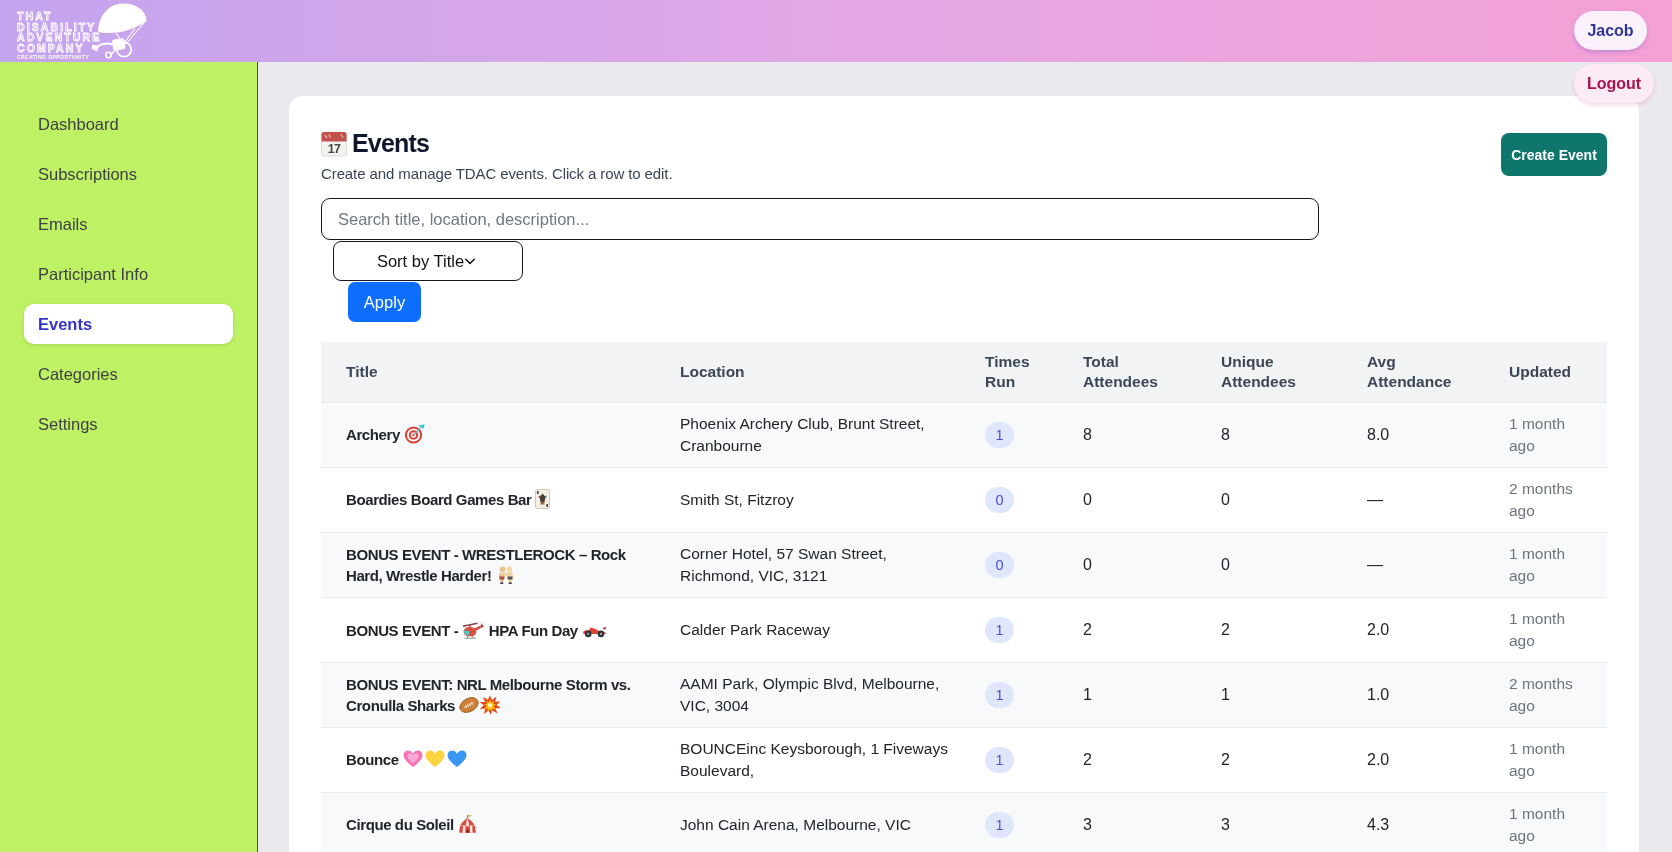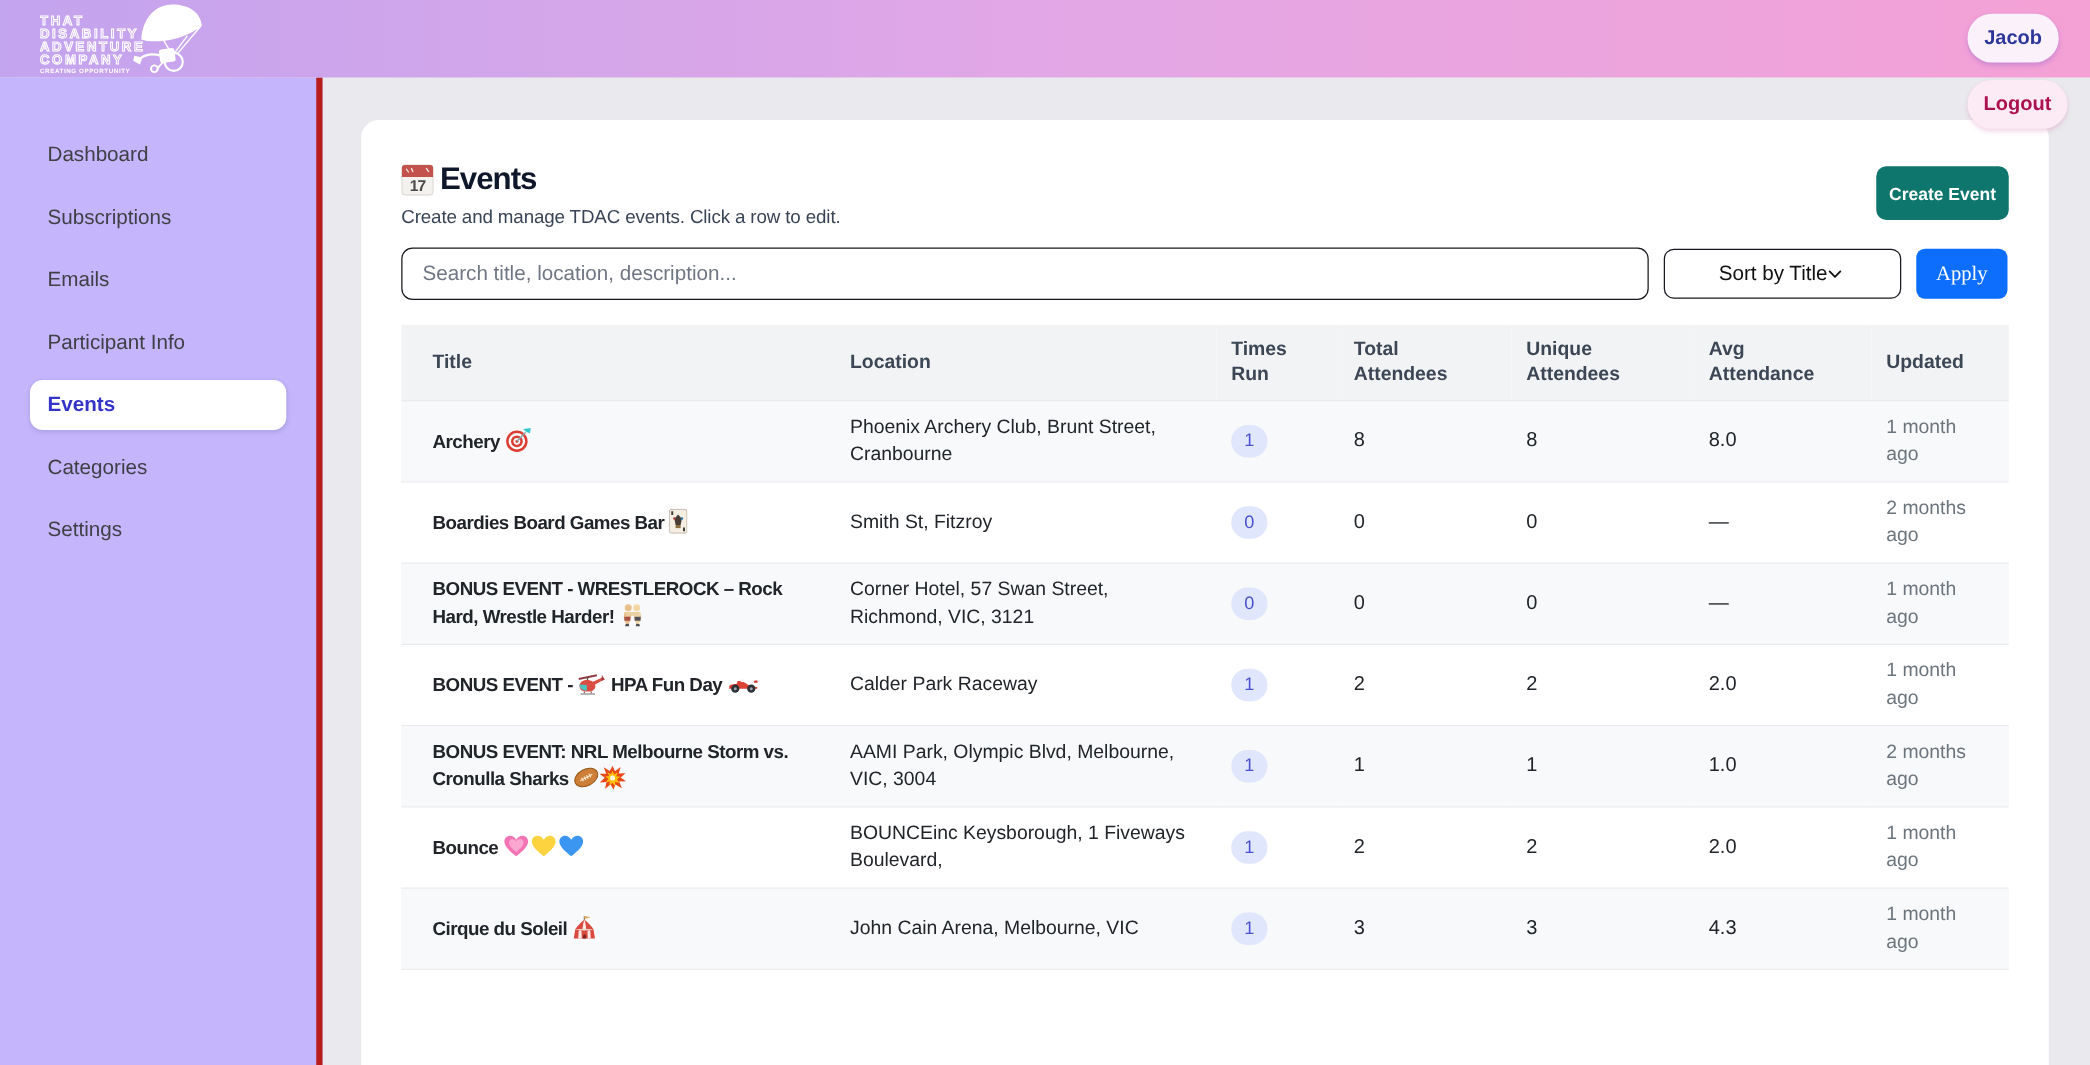--- a/index.html
+++ b/index.html
@@ -1,41 +1,41 @@
 <!DOCTYPE html>
 <html><head>
 <meta charset="utf-8">
 <style>
 * { margin:0; padding:0; box-sizing:border-box; }
 html,body { width:1672px; height:852px; overflow:hidden; }
 body { font-family:"Liberation Sans", sans-serif; background:#eaeaee; }
 
 .topbar { position:relative; height:62px; background:linear-gradient(90deg,#c3a4ee 0%,#e2a7e6 50%,#f4a1d5 100%); }
-.logo { position:absolute; left:17px; top:3px;margin-left:15px; }
+.logo { position:absolute; left:17px; top:3px; }
 .hdr-btns { position:absolute; right:18px; top:11px; display:flex; gap:14px;flex-direction:column; }
 .pill { height:39px; border-radius:20px; display:flex; align-items:center; justify-content:center; font-weight:bold; font-size:16px; }
 .pill.jacob { width:73px; background:#fbf1fb; color:#2c3799; box-shadow:0 2px 4px rgba(120,80,200,.35); }
 .pill.logout { width:80px; background:#fceaf5; color:#ab114e; box-shadow:0 2px 4px rgba(200,80,150,.25); }
 
 .layout { display:flex; height:790px; }
-aside { width:258px; background:#c4b5fd; border-right:5px solid #b91c1c; padding:42px 24px 0 24px; flex:none; }
+aside { width:258px; background:#bef264; border-right:1px solid #b91c1c; padding:42px 24px 0 24px; flex:none; }
 .nav-item { height:40px; margin-bottom:10px; display:flex; align-items:center; padding-left:14px; font-size:16.5px; color:#3f3f46; border-radius:10px; }
 .nav-item.active { background:#fff; font-weight:bold; color:#3434c8; box-shadow:0 1px 4px rgba(0,0,0,.12); }
 main { flex:1; padding:34px 33px 0 31px; }
 .card { background:#fff; border-radius:14px 14px 0 0; width:1350px; height:756px; padding:33px 32px 0 32px; overflow:hidden; }
 
 .head-row { display:flex; align-items:flex-start; justify-content:space-between; }
 h1 { font-size:25px; color:#0f172a; display:flex; align-items:center; gap:5px; letter-spacing:-0.8px; }
 .subtitle { font-size:15px; color:#394456; margin-top:7px; letter-spacing:-0.1px; }
 .btn-create { width:106px; height:43px; background:#0f766e; color:#fff; font-weight:bold; font-size:14px; border-radius:8px; display:flex; align-items:center; justify-content:center; margin-top:4px; }
 
-.filter-row { display:flex; margin-top:16px; }
+.filter-row { display:flex; margin-top:16px;flex-direction:column; }
 .search { width:998px; height:42px; border:1px solid #16181d; border-radius:9px; display:flex; align-items:center; padding-left:16px; color:#707783; font-size:16.5px; background:#fff; }
 .select { width:190px; height:40px; margin-left:12px; margin-top:1px; border:1.5px solid #16181d; border-radius:8px; display:flex; align-items:center; justify-content:center; padding:0 14px 0 13px; font-size:16.5px; color:#111; }
-.btn-apply { width:73px; height:40px; margin-left:12px; margin-top:1px; background:#0d6efd; border-radius:7px; color:#fff; font-size:16.5px; display:flex; align-items:center; justify-content:center;font-family:Liberation Serif, serif; }
+.btn-apply { width:73px; height:40px; margin-left:27px; margin-top:1px; background:#0d6efd; border-radius:7px; color:#fff; font-size:16.5px; display:flex; align-items:center; justify-content:center; }
 
 table { border-collapse:collapse; margin-top:20px; table-layout:fixed; width:1286px; }
 th, td { text-align:left; vertical-align:middle; padding:0 12px; }
 th:first-child, td:first-child { padding-left:25px; }
 thead tr { background:#f1f3f5; height:60px; }
 th { font-size:15.5px; color:#3c4654; line-height:1.3; }
 tbody tr { height:65px; border-top:1px solid #e9ecef; }
 tbody tr:nth-child(odd) { background:#f8f9fa; }
 td { font-size:15.5px; color:#212529; }
 td.t { font-weight:bold; color:#212529; line-height:1.4; font-size:15px; letter-spacing:-0.4px; }

